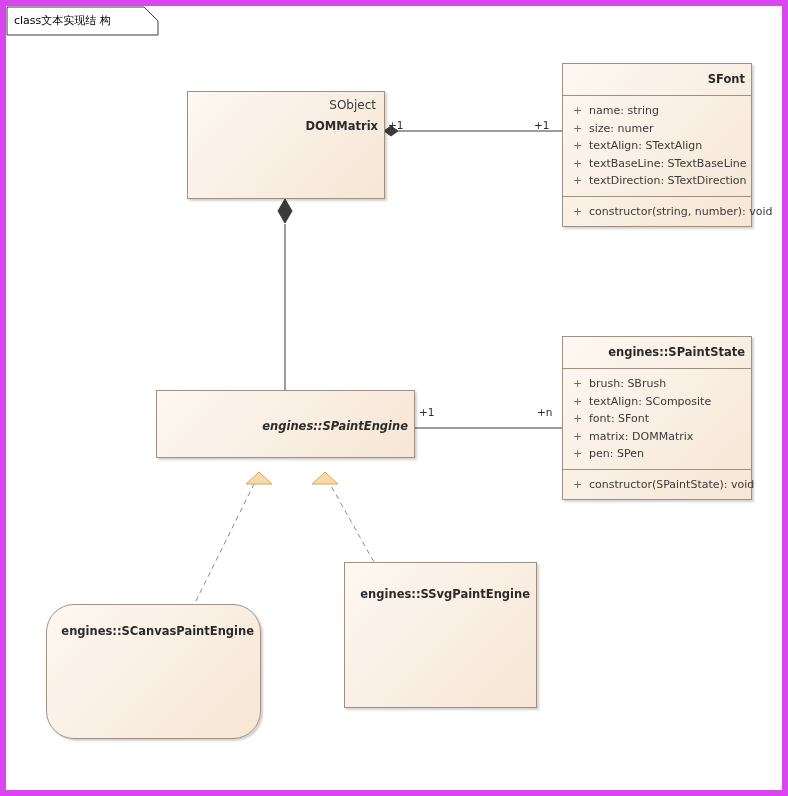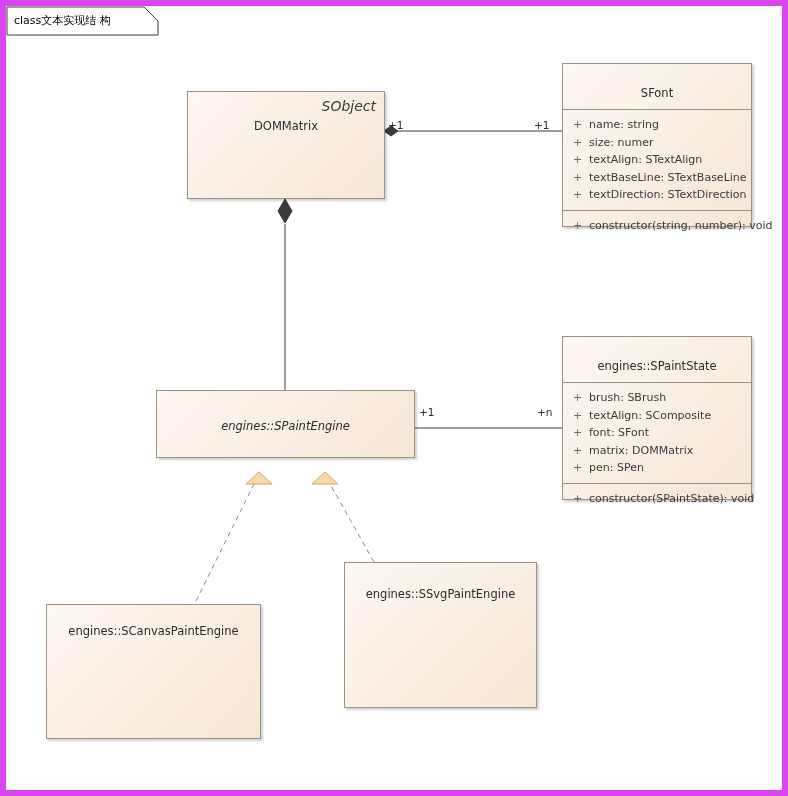--- a/index.html
+++ b/index.html
@@ -46,36 +46,35 @@
   }
   
   .uml-class {
     position: absolute;
     box-sizing: border-box;
     border: 1px solid #a09080;
     background: linear-gradient(135deg, #fdf8f2 0%, #f6e6d5 100%);
     box-shadow: 2px 2px 2px rgba(0,0,0,0.18);
   }
   .uml-class .cls-title {
-    text-align: center;
+    text-align: right;
     font-size: 11.5px;
-    font-weight: normal;
+    font-weight: bold;
     color: #2b2b2b;
-    padding: 22px 6px 9px 6px;
+    padding: 8px 6px 9px 6px;
     box-sizing: border-box;
   }
   .uml-class .cls-title.italic {
     font-style: italic;
   }
   .uml-class .stereotype {
     position: absolute;
     right: 8px;
     top: 6px;
-    font-size: 14px;
-    font-style: italic;
+    font-size: 12px;
     color: #3a3a3a;
     margin-left: 43px;
   }
   .uml-class .sep {
     height: 1px;
     background: #a09080;
     width: 100%;
   }
   .uml-class .compartment {
     padding: 6px 4px 6px 4px;
@@ -161,21 +160,21 @@
       <div class="member"><span class="vis">+</span><span>font: SFont</span></div>
       <div class="member"><span class="vis">+</span><span>matrix: DOMMatrix</span></div>
       <div class="member"><span class="vis">+</span><span>pen: SPen</span></div>
     </div>
     <div class="sep"></div>
     <div class="compartment">
       <div class="member"><span class="vis">+</span><span>constructor(SPaintState): void</span></div>
     </div>
   </div>
 
-  <div class="uml-class" style="left:40px; top:598px; width:215px; height:135px;">
+  <div class="uml-class" style="left:40px; top:598px; width:215px; height:135px;border-radius:28px;">
     <div class="cls-title" style="padding-top:19px;">engines::SCanvasPaintEngine</div>
   </div>
 
   <div class="uml-class" style="left:338px; top:556px; width:193px; height:146px;">
     <div class="cls-title" style="padding-top:24px;">engines::SSvgPaintEngine</div>
   </div>
 
   <span class="mult" style="left:382px; top:113px;">+1</span>
   <span class="mult" style="left:528px; top:113px;">+1</span>
   <span class="mult" style="left:413px; top:400px;">+1</span>

